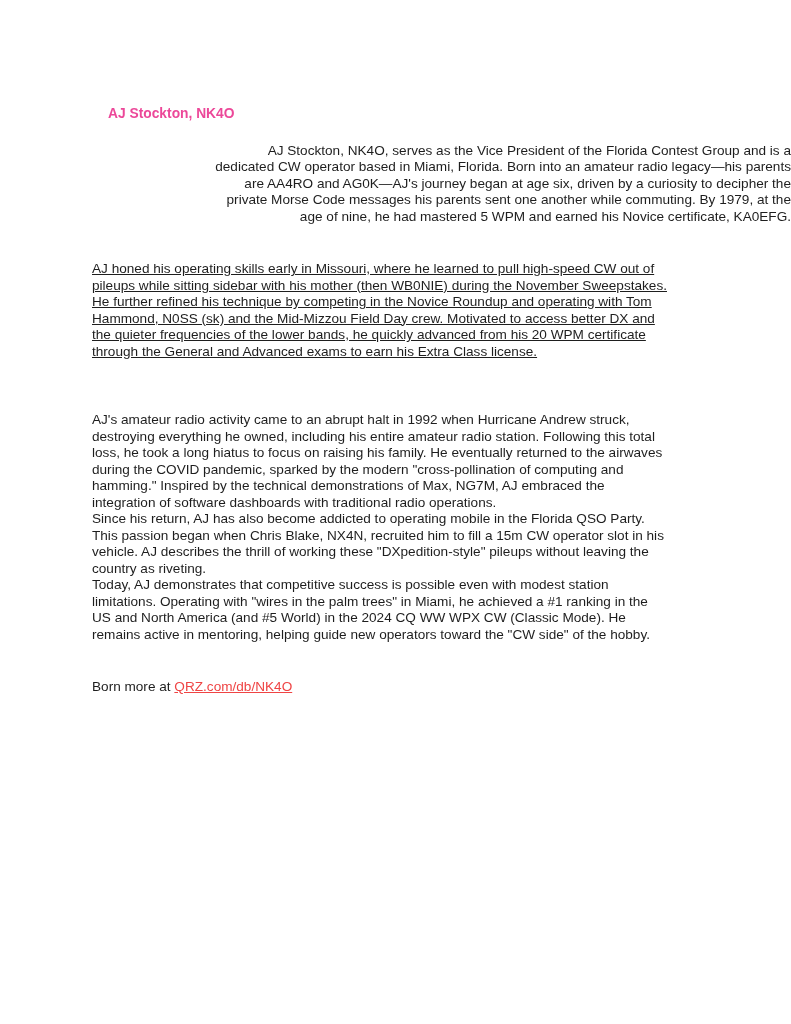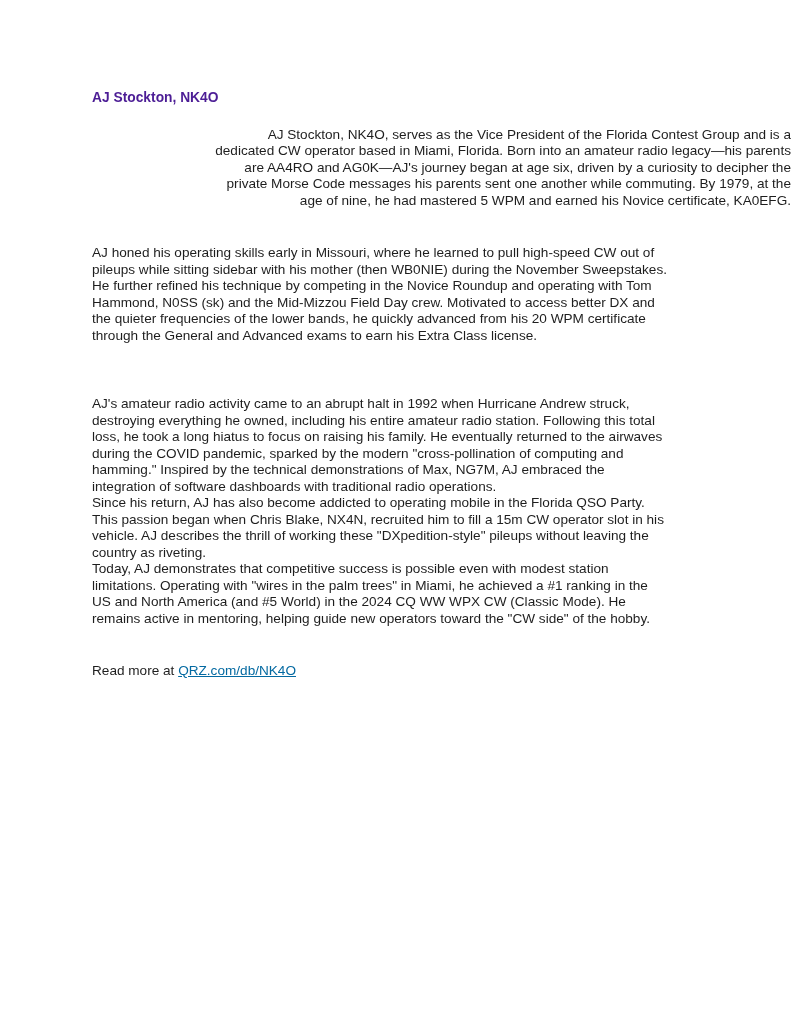--- a/index.html
+++ b/index.html
@@ -17,41 +17,41 @@
     box-sizing: border-box;
     width: 791px;
     height: 1024px;
     padding: 90px 0 0 92px;
     background: #ffffff;
     color: #1e1e1e;
     font-size: 13.6px;
     line-height: 16.5px;
   }
   .doc-heading {
-    margin: 0;
+    margin: 16px;
     font-size: 13.8px;
     font-weight: bold;
     line-height: 16.5px;
-    color: #4c1d95;
+    color: #ec4899;
     white-space: pre;
   }
   .para {
     margin: 0;
     white-space: pre;
   }
   .para-1 { margin-top: 20px; text-align: right; }
-  .para-2 { margin-top: 36px; }
+  .para-2 { margin-top: 36px; text-decoration: underline; }
   .para-3 { margin-top: 52px; }
   .para-4 { }
   .read-more {
     margin: 36px 0 0 0;
     white-space: pre;
   }
   .link {
-    color: #0369a1;
+    color: #ef4444;
     text-decoration: underline;
     cursor: pointer;
   }
 </style>
 </head>
 <body>
 
 <div class="page">
 
   <h1 class="doc-heading">AJ Stockton, NK4O</h1>
@@ -78,15 +78,15 @@
 Since his return, AJ has also become addicted to operating mobile in the Florida QSO Party.
 This passion began when Chris Blake, NX4N, recruited him to fill a 15m CW operator slot in his
 vehicle. AJ describes the thrill of working these "DXpedition-style" pileups without leaving the
 country as riveting.</p>
 
   <p class="para para-4">Today, AJ demonstrates that competitive success is possible even with modest station
 limitations. Operating with "wires in the palm trees" in Miami, he achieved a #1 ranking in the
 US and North America (and #5 World) in the 2024 CQ WW WPX CW (Classic Mode). He
 remains active in mentoring, helping guide new operators toward the "CW side" of the hobby.</p>
 
-  <p class="read-more"><span>Read more at </span><a class="link" href="#">QRZ.com/db/NK4O</a></p>
+  <p class="read-more"><span>Born more at </span><a class="link" href="#">QRZ.com/db/NK4O</a></p>
 
 </div>
 
 </body></html>

